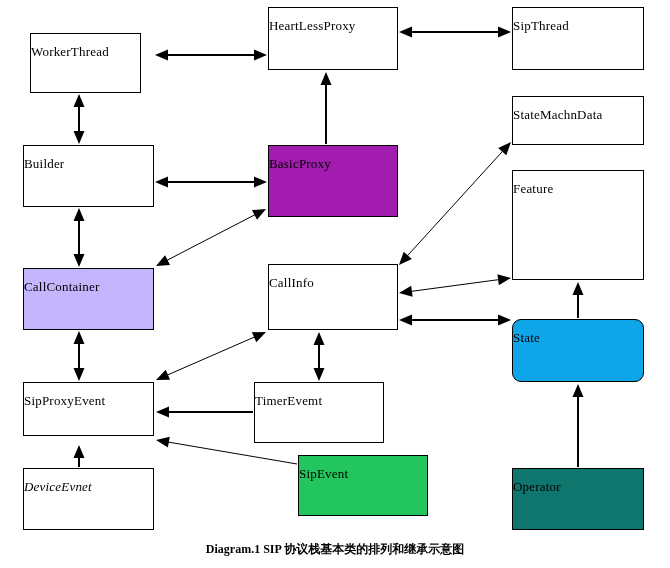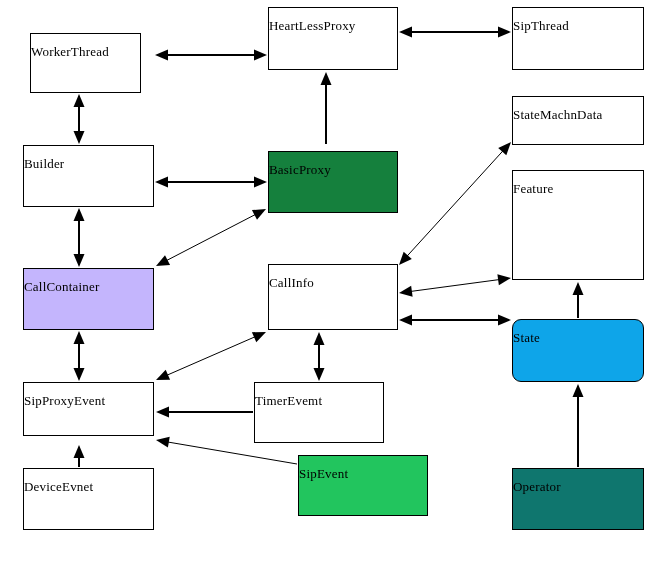--- a/index.html
+++ b/index.html
@@ -157,21 +157,21 @@
       </div>
       <div class="node" style="left: 268px; top: 7px; width: 130px; height: 63px; border-color: rgb(0, 0, 0); background: rgb(255, 255, 255);">
         <div class="node-label">HeartLessProxy</div>
       </div>
       <div class="node" style="left: 512px; top: 7px; width: 132px; height: 63px; border-color: rgb(0, 0, 0); background: rgb(255, 255, 255);">
         <div class="node-label">SipThread</div>
       </div>
       <div class="node" style="left: 23px; top: 145px; width: 131px; height: 62px; border-color: rgb(0, 0, 0); background: rgb(255, 255, 255);">
         <div class="node-label">Builder</div>
       </div>
-      <div class="node" style="left: 268px; top: 151px; width: 130px; height: 62px; border-color: rgb(0, 0, 0); background: #15803d;">
+      <div class="node" style="left: 268px; top: 145px; width: 130px; height: 72px; border-color: rgb(0, 0, 0); background: #a21caf;">
         <div class="node-label">BasicProxy</div>
       </div>
       <div class="node" style="left: 512px; top: 96px; width: 132px; height: 49px; border-color: rgb(0, 0, 0); background: rgb(255, 255, 255);">
         <div class="node-label">StateMachnData</div>
       </div>
       <div class="node" style="left: 512px; top: 170px; width: 132px; height: 110px; border-color: rgb(0, 0, 0); background: rgb(255, 255, 255);">
         <div class="node-label">Feature</div>
       </div>
       <div class="node" style="left: 23px; top: 268px; width: 131px; height: 62px; border-color: rgb(0, 0, 0); background: #c4b5fd;">
         <div class="node-label">CallContainer</div>
@@ -181,25 +181,26 @@
       </div>
       <div class="node" style="left: 512px; top: 319px; width: 132px; height: 63px; border-color: rgb(0, 0, 0); background: #0ea5e9; border-radius: 9px;">
         <div class="node-label">State</div>
       </div>
       <div class="node" style="left: 23px; top: 382px; width: 131px; height: 54px; border-color: rgb(0, 0, 0); background: rgb(255, 255, 255);">
         <div class="node-label">SipProxyEvent</div>
       </div>
       <div class="node" style="left: 254px; top: 382px; width: 130px; height: 61px; border-color: rgb(0, 0, 0); background: rgb(255, 255, 255);">
         <div class="node-label">TimerEvemt</div>
       </div>
-      <div class="node" style="left: 23px; top: 468px; width: 131px; height: 62px; border-color: rgb(0, 0, 0); background: rgb(255, 255, 255);">
+      <div class="node" style="left: 23px; top: 468px; width: 131px; height: 62px; border-color: rgb(0, 0, 0); background: rgb(255, 255, 255); font-style: italic;">
         <div class="node-label">DeviceEvnet</div>
       </div>
       <div class="node" style="left: 298px; top: 455px; width: 130px; height: 61px; border-color: rgb(0, 0, 0); background: #22c55e;">
         <div class="node-label">SipEvent</div>
       </div>
       <div class="node" style="left: 512px; top: 468px; width: 132px; height: 62px; border-color: rgb(0, 0, 0); background: #0f766e;">
         <div class="node-label">Operator</div>
       </div>
     </div>
 
+  <div class="caption" style="top: 541px;">Diagram.1 SIP 协议栈基本类的排列和继承示意图</div>
 
 </div>
 
 </body></html>

